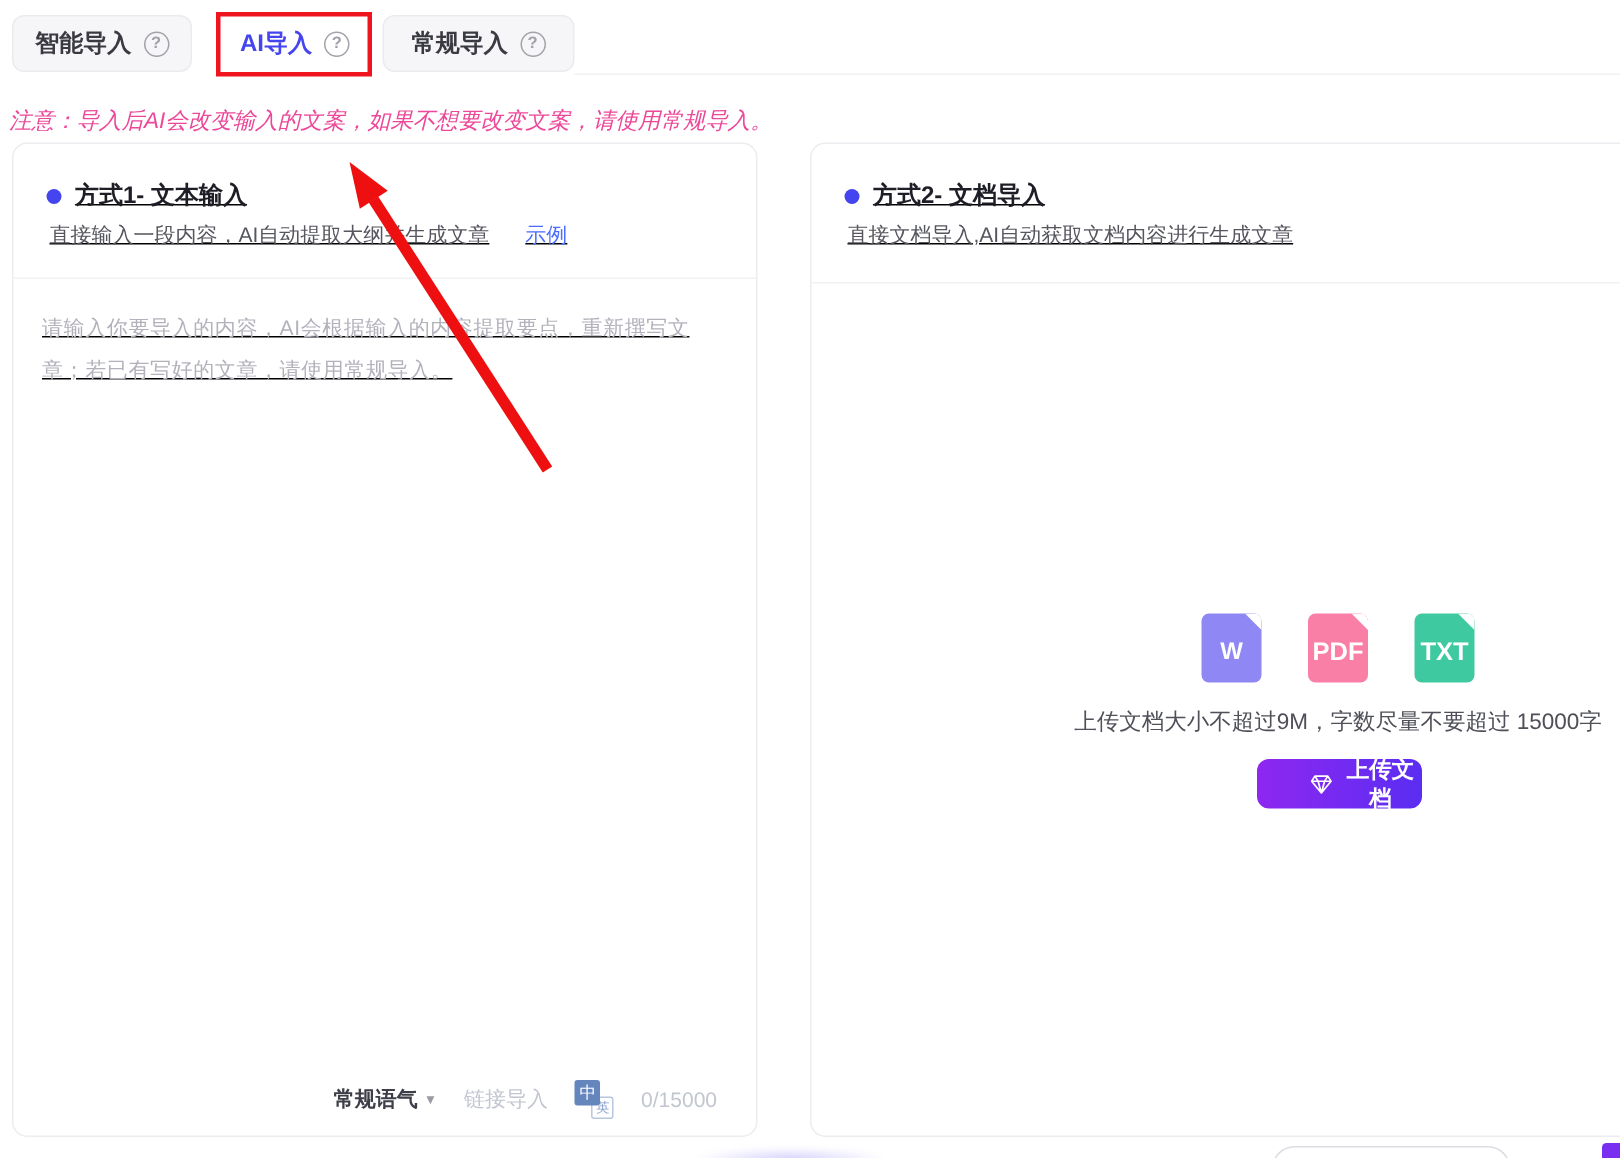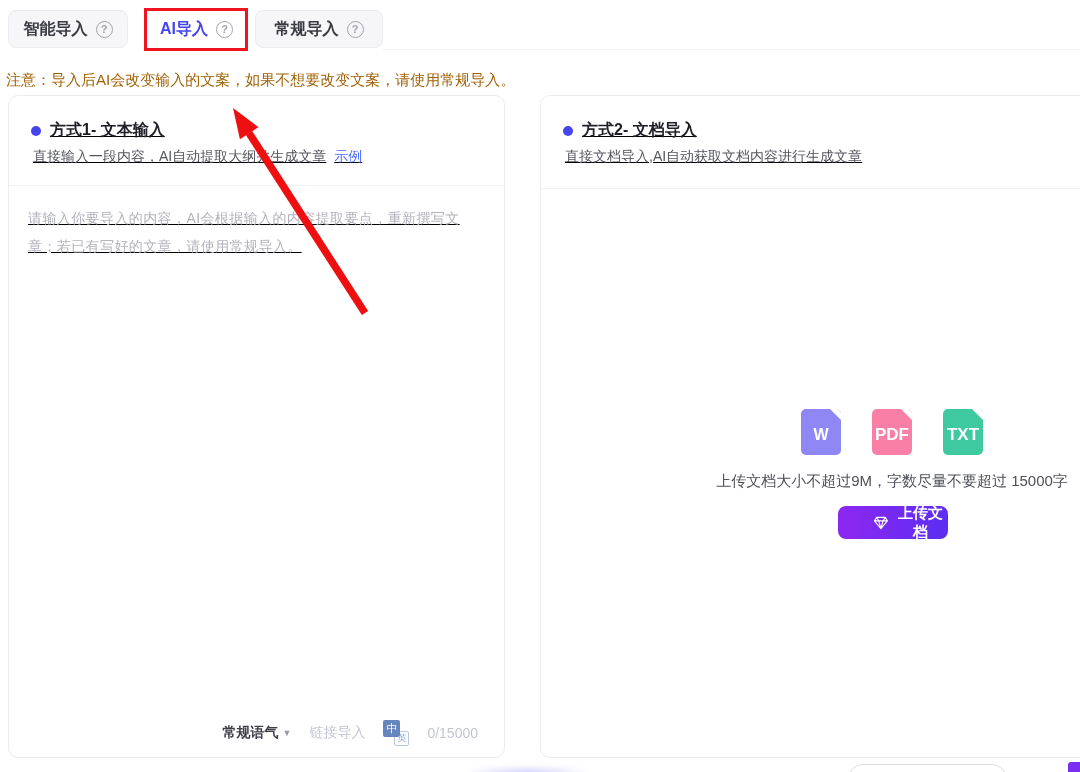--- a/index.html
+++ b/index.html
@@ -15,35 +15,35 @@
   #tab-ai { left:150px; width:93px; }
   #tab-regular { left:255px; width:128px; }
   .tabline { position:absolute; left:383px; right:0; top:49px; height:1px; background:#f1f1f3; }
   .help { width:17px; height:17px; border:1.4px solid #a2a2aa; border-radius:50%;
     color:#a2a2aa; font-size:11px; font-weight:bold; display:flex; align-items:center;
     justify-content:center; line-height:1; }
   .redbox { position:absolute; left:144px; top:8px; width:104px; height:43px;
     border:3px solid #f0141e; z-index:5; pointer-events:none; }
 
   
-  .notice { position:absolute; left:6px; top:71px; font-size:15px; color:#a16207; }
+  .notice { position:absolute; left:6px; top:71px; font-size:15px; color:#ec4899;font-style:italic; }
 
   
   .panel { position:absolute; top:95px; background:#fff; border:1px solid #ececf1;
     border-radius:10px;text-decoration:underline; }
   #panel1 { left:8px; width:497px; height:663px; }
   #panel2 { left:540px; width:702px; height:663px; }
   .panel-head { position:relative; border-bottom:1px solid #f1f1f4; }
   #panel1 .panel-head { height:90px; }
   #panel2 .panel-head { height:93px; }
   .title-row { display:flex; align-items:center; gap:9px; padding:24px 0 0 22px; }
   .dot { width:10px; height:10px; border-radius:50%; background:#4545f0; flex:0 0 auto; }
   .panel-title { font-size:16px; font-weight:bold; color:#1e1e26; }
   .panel-sub { padding:7px 0 0 24px; font-size:14px; color:#55565e; }
-  .link { color:#4a6bff; margin-left:8px; cursor:pointer; text-decoration:none; }
+  .link { color:#4a6bff; margin-left:24px; cursor:pointer; text-decoration:none; }
 
   
   .ta { display:block; width:100%; height:430px; border:none; outline:none; resize:none;
     padding:18px 18px 0 19px; font-size:14px; line-height:28px; letter-spacing:.4px;
     color:#3a3a42; font-family:inherit; background:transparent; }
   .ta::placeholder { color:#b2b2bc; }
   .p1-toolbar { position:absolute; right:26px; bottom:11px; display:flex;
     align-items:center; gap:18px; font-size:14px; }
   .tone { color:#3e3e48; font-weight:bold; display:flex; align-items:center; gap:4px;
     cursor:pointer; }

